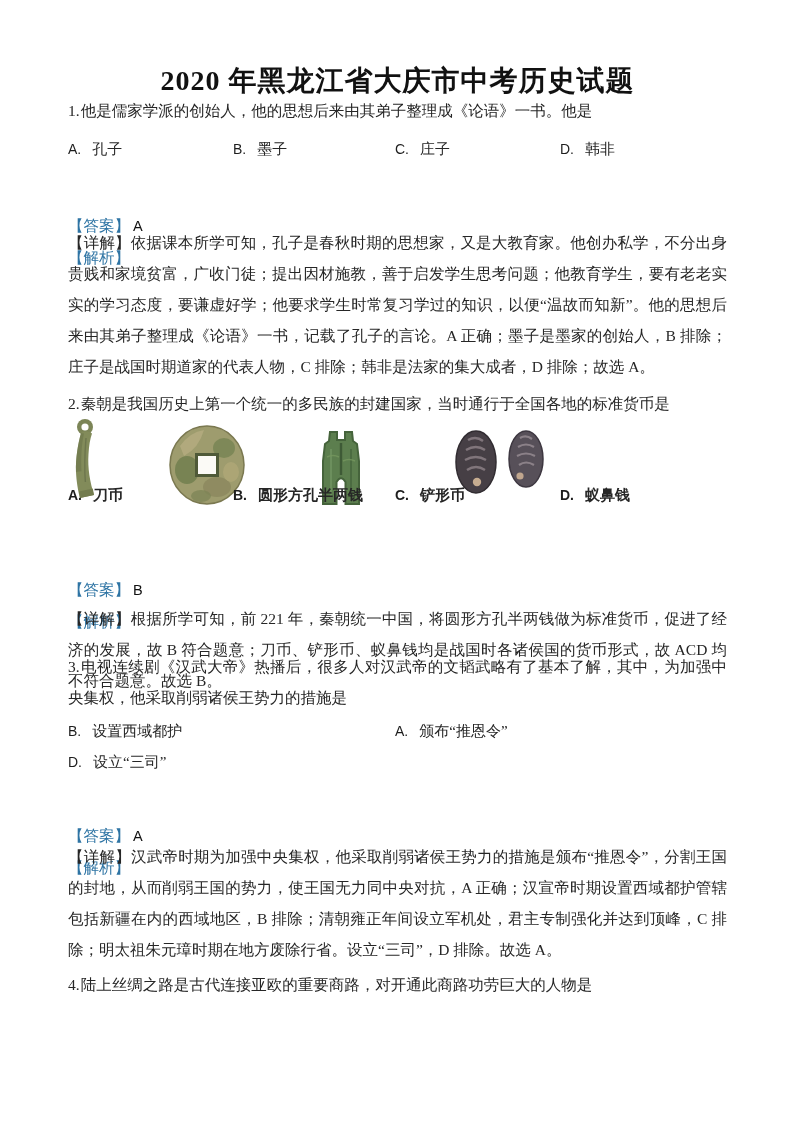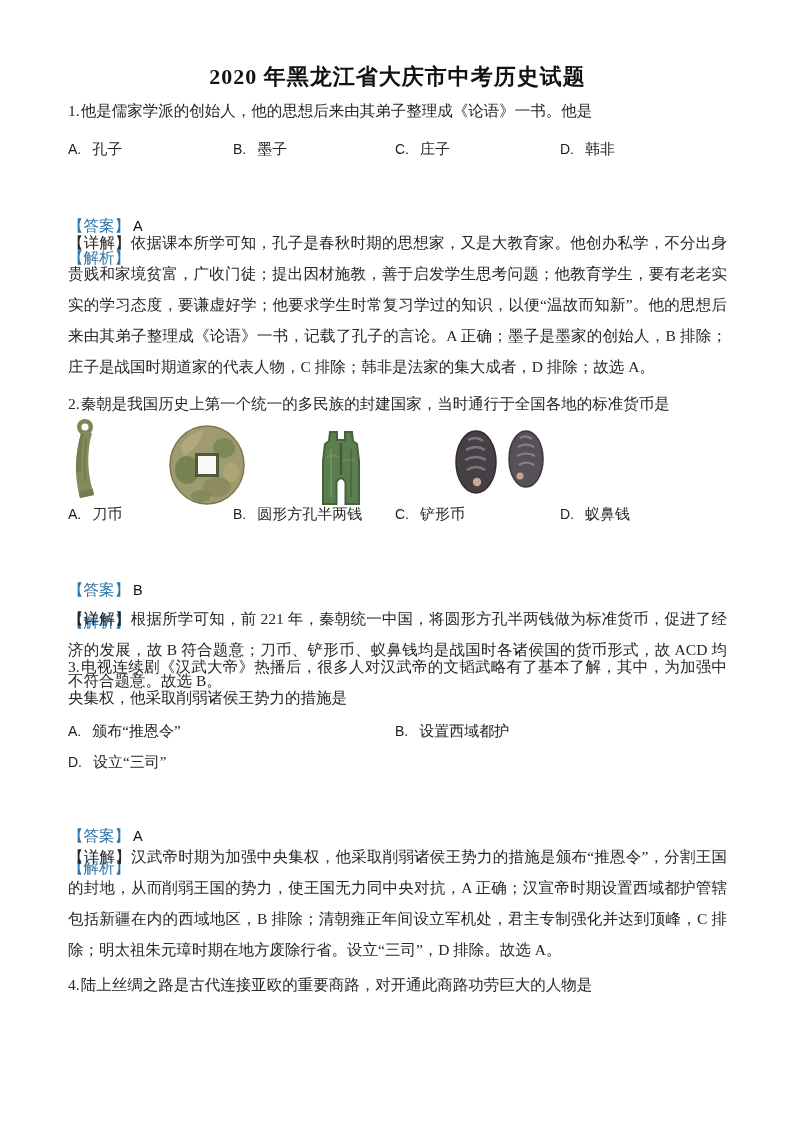--- a/index.html
+++ b/index.html
@@ -4,21 +4,21 @@
 <style>
   * { margin:0; padding:0; box-sizing:border-box; }
   html,body { background:#ffffff; }
   body { font-family:"Liberation Serif","DejaVu Serif",serif; color:#262626; }
   .page {
     position:relative; width:793px; height:1122px; margin:0 auto;
     background:#ffffff; overflow:hidden;
   }
   .abs { position:absolute; left:68px; width:659px; }
   .title {
-    top:62px; text-align:center; font-size:22px; font-weight:bold;
+    top:62px; text-align:center; font-size:28px; font-weight:bold;
     letter-spacing:1px; color:#111111;
   }
   .stem { font-size:15.5px; line-height:31px; text-align:justify; }
   .num { padding-right:1px; }
   .opts4 { display:grid; grid-template-columns:165px 162px 165px 1fr; font-size:15px; }
   .opts2 { display:grid; grid-template-columns:327px 1fr; grid-row-gap:12px; font-size:15px; }
   .opt { white-space:nowrap; }
   .opt-letter {
     font-family:"Liberation Sans","DejaVu Sans",sans-serif; font-size:14px;
     margin-right:11px; color:#1d1d1d;
@@ -99,38 +99,38 @@
     <svg class="coin coin-ant" width="100" height="68" viewBox="0 0 100 68">
       <ellipse cx="24" cy="34" rx="20" ry="31" fill="#463f45" stroke="#312c31" stroke-width="1.5"></ellipse>
       <path d="M16,12 Q24,7.5 31,13 M14,22 Q24,16 33,22 M13,32 Q24,26 34,32 M15,42 Q24,36 33,42" stroke="#8b7f85" stroke-width="2.4" fill="none" opacity="0.85"></path>
       <circle cx="25" cy="54" r="4.2" fill="#c6ac90"></circle>
       <ellipse cx="74" cy="31" rx="17" ry="28" fill="#575059" stroke="#3d3740" stroke-width="1.5"></ellipse>
       <path d="M68,10 Q74,6.5 80,11 M66,19 Q74,14 82,19 M65,28 Q74,23 83,28 M67,37 Q74,32 82,37" stroke="#948a90" stroke-width="2.2" fill="none" opacity="0.85"></path>
       <circle cx="68" cy="48" r="3.6" fill="#c0a68e"></circle>
     </svg>
   </div>
 
-  <div class="abs opts4" style="top:505px;">
+  <div class="abs opts4" style="top:486px;font-weight:bold;">
     <span class="opt"><span class="opt-letter">A.</span><span>刀币</span></span>
     <span class="opt"><span class="opt-letter">B.</span><span>圆形方孔半两钱</span></span>
     <span class="opt"><span class="opt-letter">C.</span><span>铲形币</span></span>
     <span class="opt"><span class="opt-letter">D.</span><span>蚁鼻钱</span></span>
   </div>
 
   <div class="abs ans-line" style="top:537px;"><span class="accent">【答案】</span><span class="ans-letter">B</span></div>
 
   <div class="abs ans-line" style="top:569px;"><span class="accent">【解析】</span></div>
 
   <div class="abs detail" style="top:603px;"><span>【详解】</span><span>根据所学可知，前 221 年，秦朝统一中国，将圆形方孔半两钱做为标准货币，促进了经济的发展，故 B 符合题意；刀币、铲形币、蚁鼻钱均是战国时各诸侯国的货币形式，故 ACD 均不符合题意。故选 B。</span></div>
 
   <div class="abs stem" style="top:651px;"><span class="num">3.</span><span>电视连续剧《汉武大帝》热播后，很多人对汉武帝的文韬武略有了基本了解，其中，为加强中央集权，他采取削弱诸侯王势力的措施是</span></div>
 
   <div class="abs opts2" style="top:722px;">
+    <span class="opt"><span class="opt-letter">B.</span><span>设置西域都护</span></span>
     <span class="opt"><span class="opt-letter">A.</span><span>颁布“推恩令”</span></span>
-    <span class="opt"><span class="opt-letter">B.</span><span>设置西域都护</span></span>
     <span class="opt"><span class="opt-letter">D.</span><span>设立“三司”</span></span>
   </div>
 
   <div class="abs ans-line" style="top:783px;"><span class="accent">【答案】</span><span class="ans-letter">A</span></div>
 
   <div class="abs ans-line" style="top:815px;"><span class="accent">【解析】</span></div>
 
   <div class="abs detail" style="top:841px;"><span>【详解】</span><span>汉武帝时期为加强中央集权，他采取削弱诸侯王势力的措施是颁布“推恩令”，分割王国的封地，从而削弱王国的势力，使王国无力同中央对抗，A 正确；汉宣帝时期设置西域都护管辖包括新疆在内的西域地区，B 排除；清朝雍正年间设立军机处，君主专制强化并达到顶峰，C 排除；明太祖朱元璋时期在地方废除行省。设立“三司”，D 排除。故选 A。</span></div>
 
   <div class="abs stem" style="top:969px;"><span class="num">4.</span><span>陆上丝绸之路是古代连接亚欧的重要商路，对开通此商路功劳巨大的人物是</span></div>

